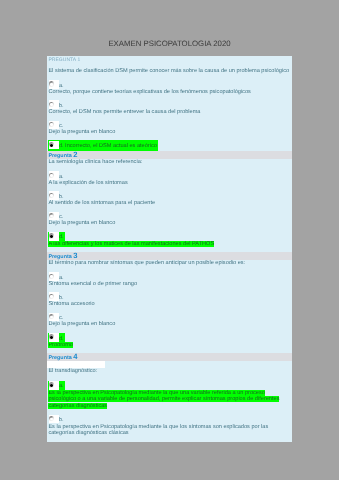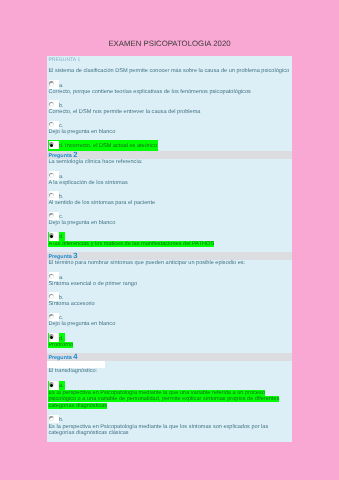--- a/index.html
+++ b/index.html
@@ -3,21 +3,21 @@
 <meta charset="utf-8">
 <title>EXAMEN PSICOPATOLOGIA 2020</title>
 <style>
   html,body{margin:0;padding:0;}
   body{
     width:339px;height:480px;background:#ffffff;
     font-family:"Liberation Sans",sans-serif;overflow:hidden;
     -webkit-font-smoothing:antialiased;
     text-rendering:geometricPrecision;
   }
-  .page{position:relative;width:339px;height:480px;background:#f9a8d4;}
+  .page{position:relative;width:339px;height:480px;background:#a3a3a3;}
 
   .doc-title{
     position:absolute;left:0;top:39.3px;width:339px;text-align:center;
     font-size:7.8px;line-height:9px;color:#3b3b3b;
   }
 
   .quiz{
     position:absolute;left:47px;top:56.2px;width:244.5px;
     background:#dceff7;
     font-size:5.6px;color:#437585;

